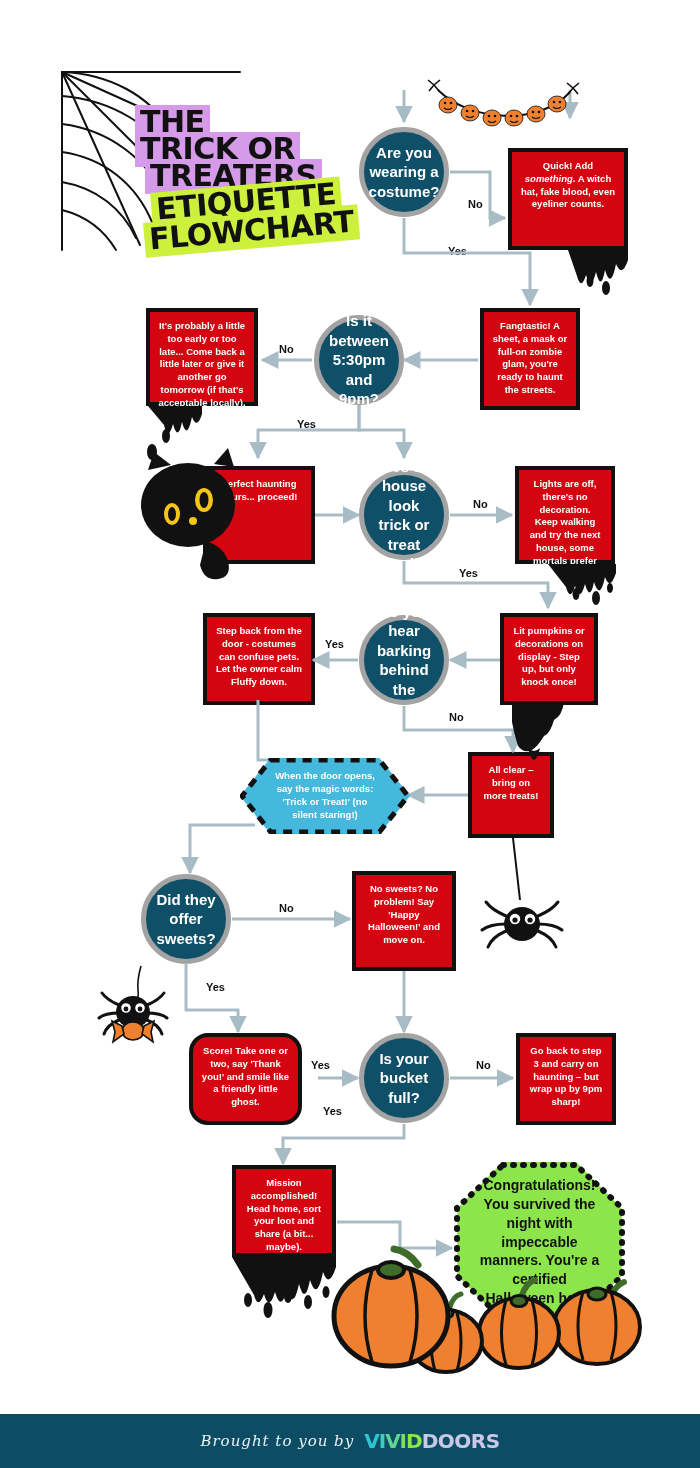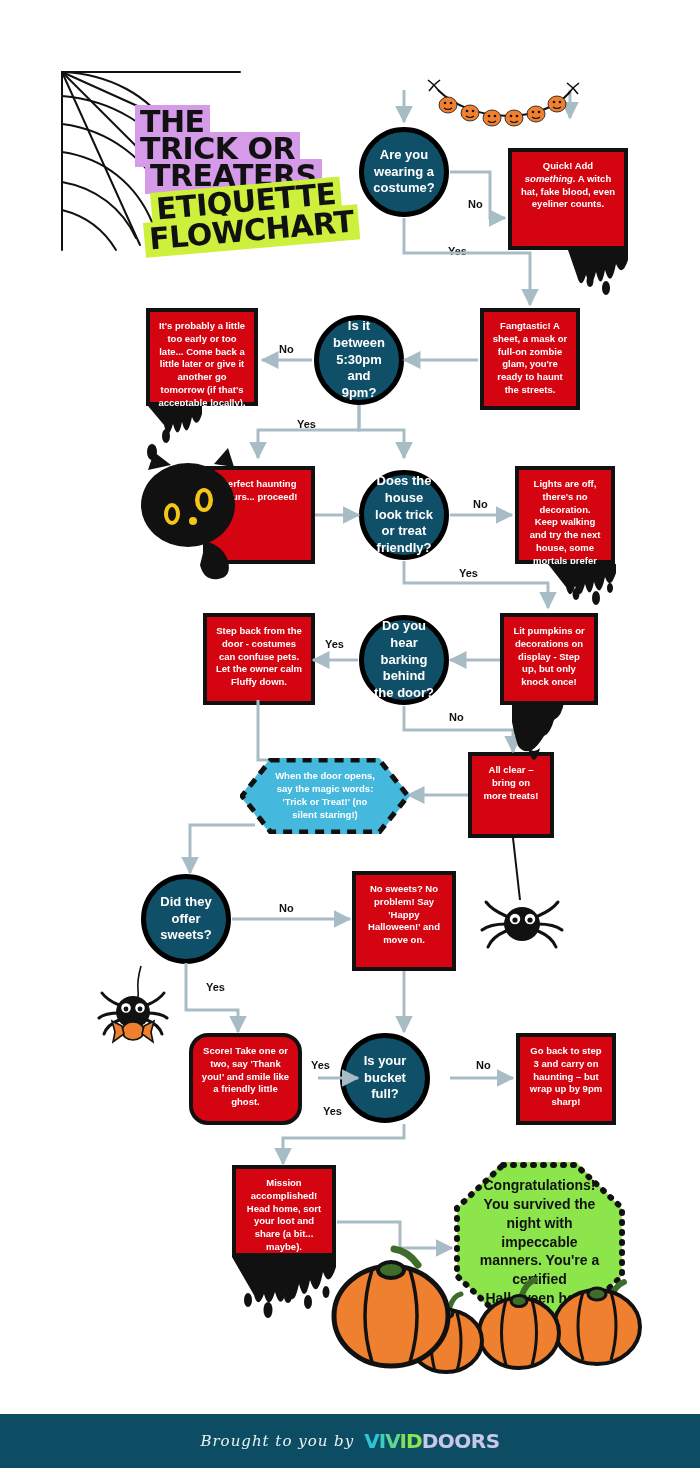--- a/index.html
+++ b/index.html
@@ -27,24 +27,24 @@
   }
   #title-the{left:80px;top:45px;font-size:30px;background:#d59ae8;}
   #title-trick{left:80px;top:72px;font-size:30px;background:#d59ae8;}
   #title-treaters{left:90px;top:99px;font-size:30px;background:#d59ae8;}
   #title-etiquette{left:95px;top:133px;font-size:30px;background:#cdf03c;transform:rotate(-5deg);transform-origin:left top;}
   #title-flowchart{left:88px;top:163px;font-size:30px;background:#cdf03c;transform:rotate(-5deg);transform-origin:left top;}
 
   
   .node-circle{
     position:absolute;border-radius:50%;
-    background:#0f5068;border:5px solid #000000;
+    background:#0f5068;border:5px solid #a3a3a3;
     color:#ffffff;display:flex;align-items:center;justify-content:center;
     text-align:center;box-sizing:border-box;
-    font-size:13px;font-weight:bold;line-height:1.3;padding:10px;
+    font-size:15px;font-weight:bold;line-height:1.3;padding:10px;
   }
   .node-box{
     position:absolute;background:#d40511;border:4px solid #111111;
     color:#ffffff;display:flex;align-items:flex-start;justify-content:center;
     text-align:center;box-sizing:border-box;
     font-size:9.5px;font-weight:bold;line-height:1.35;padding:8px;
   }
   .node-hex{
     position:absolute;background:#45b8dd;
     color:#ffffff;display:flex;align-items:center;justify-content:center;
@@ -207,21 +207,21 @@
   </svg>
 
   <div class="node-box" style="left:468px;top:752px;width:86px;height:86px;">All clear – bring on more treats!</div>
 
   <div class="node-circle" style="left:141px;top:874px;width:90px;height:90px;">Did they offer sweets?</div>
 
   <div class="node-box" style="left:352px;top:871px;width:104px;height:100px;">No sweets? No problem! Say 'Happy Halloween!' and move on.</div>
 
   <div class="node-box" style="left:189px;top:1033px;width:113px;height:92px;border-radius:19px;">Score! Take one or two, say 'Thank you!' and smile like a friendly little ghost.</div>
 
-  <div class="node-circle" style="left:340px;top:1033px;width:90px;height:90px;">Is your bucket full?</div>
+  <div class="node-circle" style="left:359px;top:1033px;width:90px;height:90px;">Is your bucket full?</div>
 
   <div class="node-box" style="left:516px;top:1033px;width:100px;height:92px;">Go back to step 3 and carry on haunting – but wrap up by 9pm sharp!</div>
 
   <div class="node-box" style="left:232px;top:1165px;width:104px;height:92px;">Mission accomplished! Head home, sort your loot and share (a bit... maybe).</div>
 
   <div class="node-hept" style="left:452px;top:1162px;width:175px;height:160px;
        clip-path:polygon(29% 0%, 71% 0%, 97% 29%, 97% 71%, 71% 100%, 29% 100%, 3% 71%, 3% 29%);">Congratulations! You survived the night with impeccable manners. You're a certified Halloween hero!</div>
   <svg class="abs" style="left:452px;top:1162px;width:175px;height:160px;z-index:4;pointer-events:none;" viewBox="0 0 175 160">
     <polygon points="51,3 124,3 170,46 170,114 124,157 51,157 5,114 5,46" fill="none" stroke="#111111" stroke-width="6" stroke-dasharray="1,9" stroke-linecap="round"></polygon>
   </svg>

